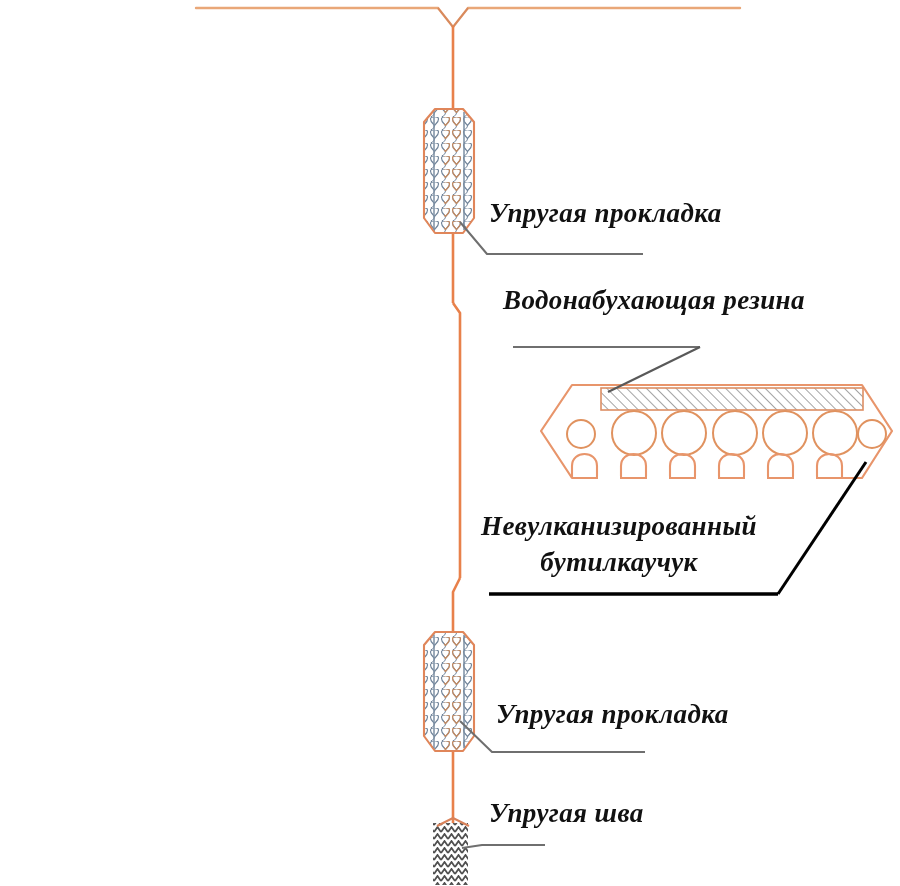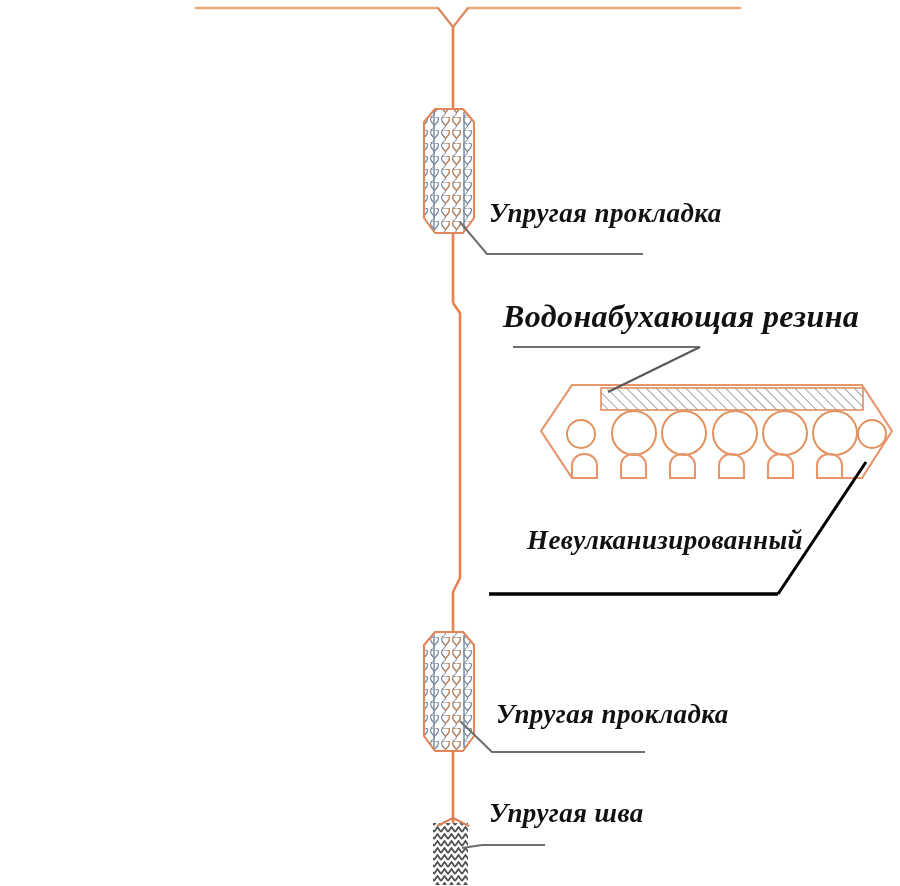--- a/index.html
+++ b/index.html
@@ -35,32 +35,31 @@
     white-space: nowrap;
     letter-spacing: 0.4px;
   }
   #label-elastic-top {
     left: 489px;
     top: 198px;
     font-size: 27px;
   }
   #label-water-rubber {
     left: 503px;
-    top: 298px;
-    font-size: 32px;
+    top: 285px;
+    font-size: 27px;
   }
   #label-butyl {
-    left: 515px;
+    left: 469px;
     top: 508px;
     font-size: 27px;
     line-height: 36px;
     text-align: center;
     white-space: normal;
     width: 300px;
-    margin-top: 14px;
   }
   #label-butyl .l2 {
     display: block;
     text-align: center;
   }
   #label-elastic-bottom {
     left: 496px;
     top: 699px;
     font-size: 27px;
   }
@@ -209,19 +208,20 @@
       <path d="M462 848 L482 845 L545 845" fill="none" stroke="#6f6f6f" stroke-width="2.0" stroke-linejoin="round"></path>
     </g>
   </svg>
 
   <div class="lbl" id="label-elastic-top">Упругая прокладка</div>
 
   <div class="lbl" id="label-water-rubber">Водонабухающая резина</div>
 
   <div class="lbl" id="label-butyl">
     <span class="l1">Невулканизированный</span>
+    <span class="l2">бутилкаучук</span>
   </div>
 
   <div class="lbl" id="label-elastic-bottom">Упругая прокладка</div>
 
   <div class="lbl" id="label-caulking">Упругая шва</div>
 
 </div>
 
 </body></html>

